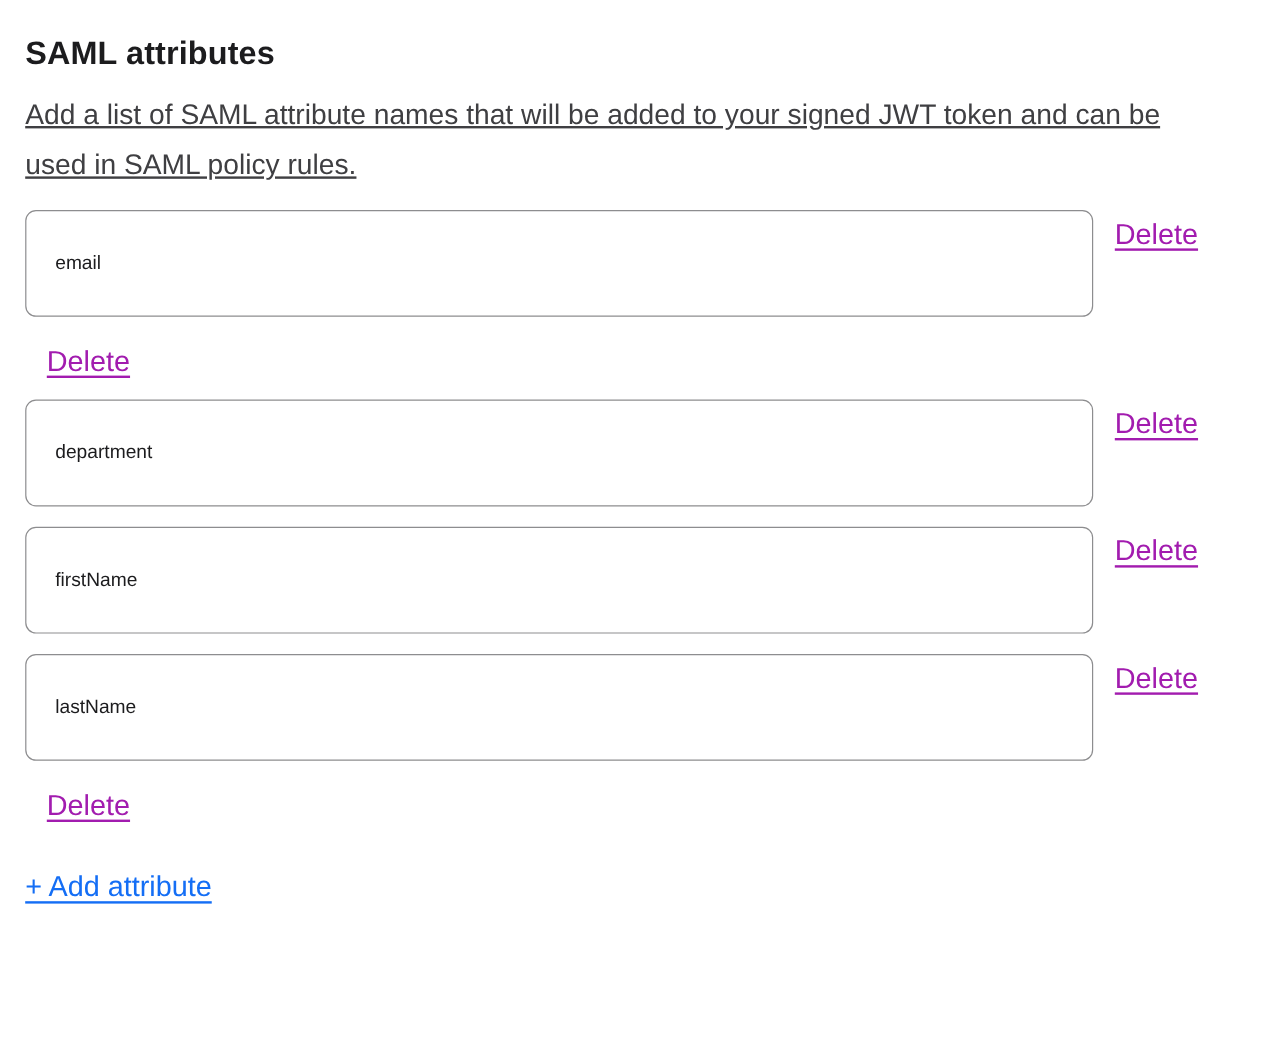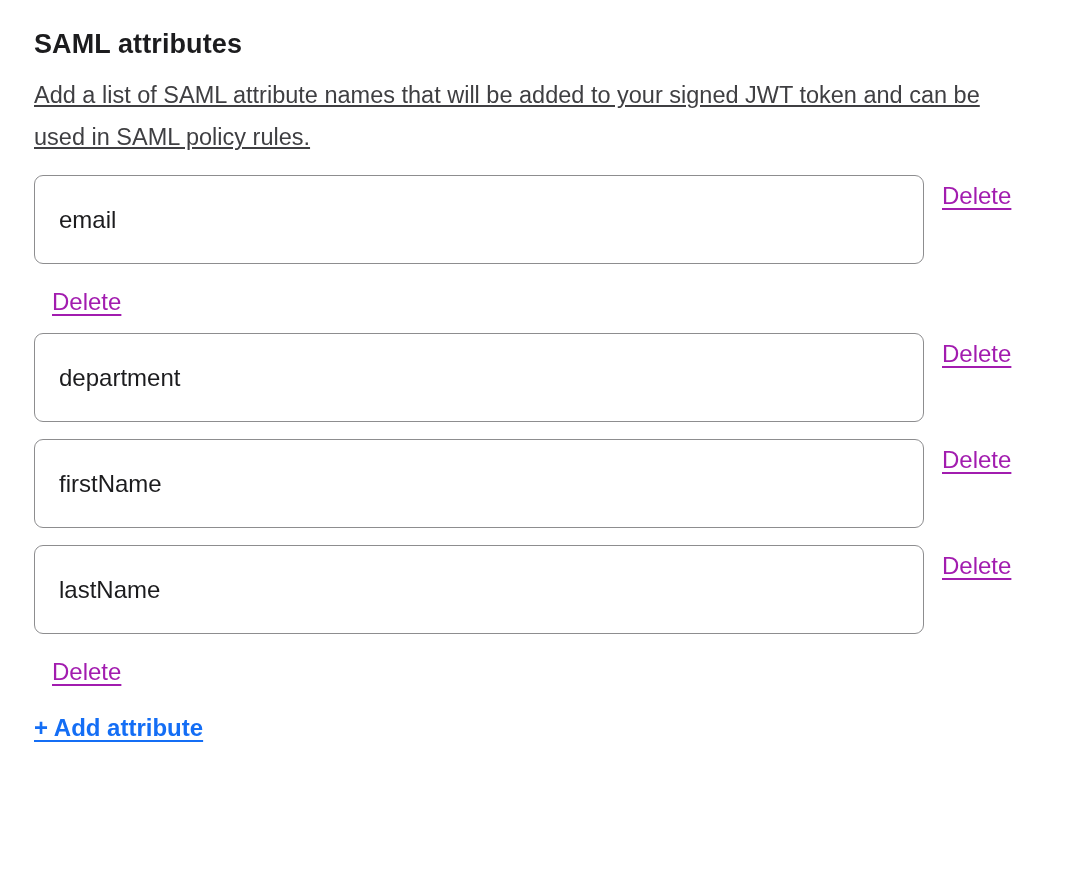--- a/index.html
+++ b/index.html
@@ -6,21 +6,21 @@
   html, body {
     margin: 0;
     padding: 0;
     background: #ffffff;
     width: 1066px;
     height: 886px;
     overflow: hidden;
     font-family: "Liberation Sans", sans-serif;
   }
   .page {
-    padding: 28px 0 0 34px;
+    padding: 28px 0 0 21px;
     width: 1066px;
   }
   .section-title {
     margin: 0;
     font-size: 27px;
     font-weight: 700;
     color: #1c1c1e;
     letter-spacing: 0.1px;
     line-height: 33px;
   }
@@ -39,46 +39,45 @@
     display: flex;
     align-items: flex-start;
     margin-top: 17px;
   }
   .attr-input {
     width: 890px;
     height: 89px;
     border: 1.5px solid #8d8d8f;
     border-radius: 9px;
     padding: 0 24px;
-    font-size: 24px;
+    font-size: 16px;
     color: #1c1c1e;
     font-family: "Liberation Sans", sans-serif;
     background: #ffffff;
     outline: none;
   }
   .delete-link {
     margin-left: 18px;
     margin-top: 7px;
     font-size: 24px;
     line-height: 28px;
     color: #a21caf;
     text-decoration: underline;
     text-underline-offset: 4px;
     cursor: pointer;
     white-space: nowrap;
   }
   .add-link {
     display: inline-block;
-    margin-top: 28px;
+    margin-top: 40px;
     font-size: 24px;
     color: #146ef5;
     text-decoration: underline;
     text-underline-offset: 4px;
     cursor: pointer;
-    font-weight: bold;
   }
 </style>
 </head>
 <body>
 
 <div class="page">
 
   <h1 class="section-title">SAML attributes</h1>
 
   <p class="section-desc">Add a list of SAML attribute names that will be added to your signed JWT token and can be used in SAML policy rules.</p>

